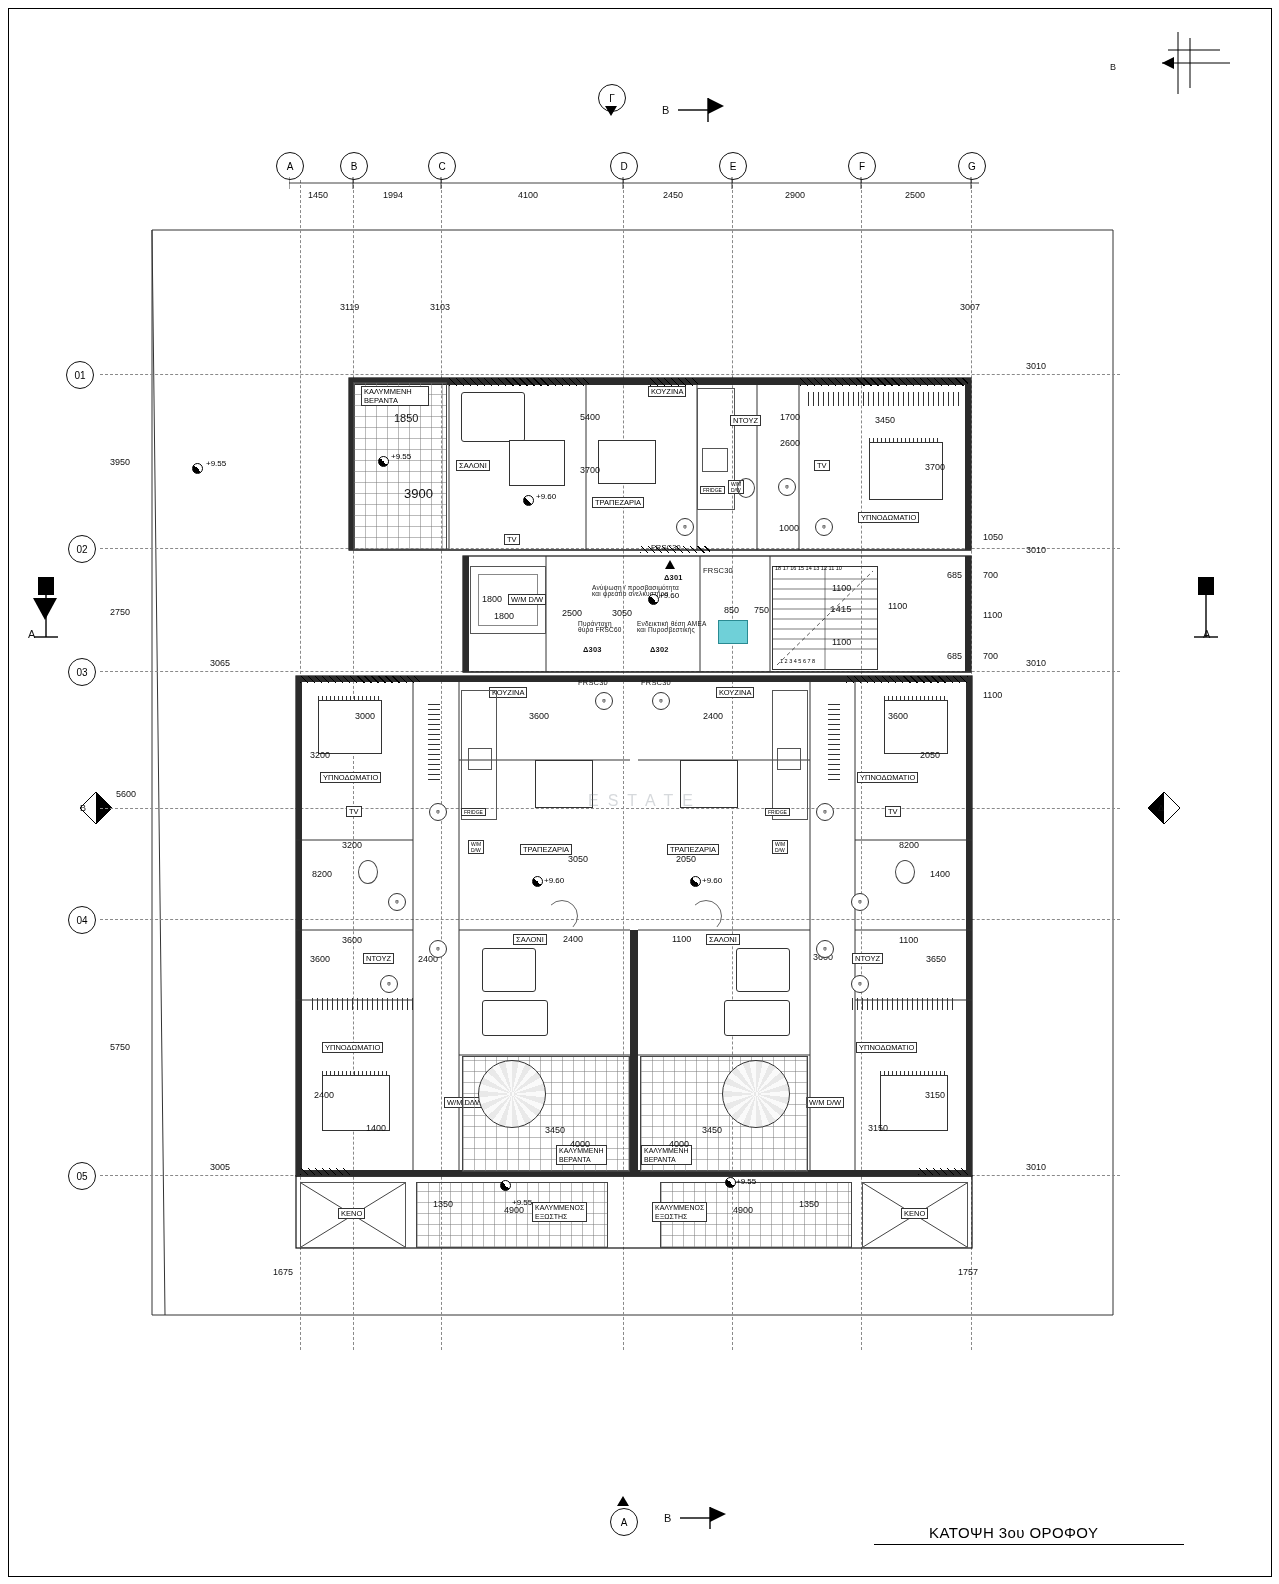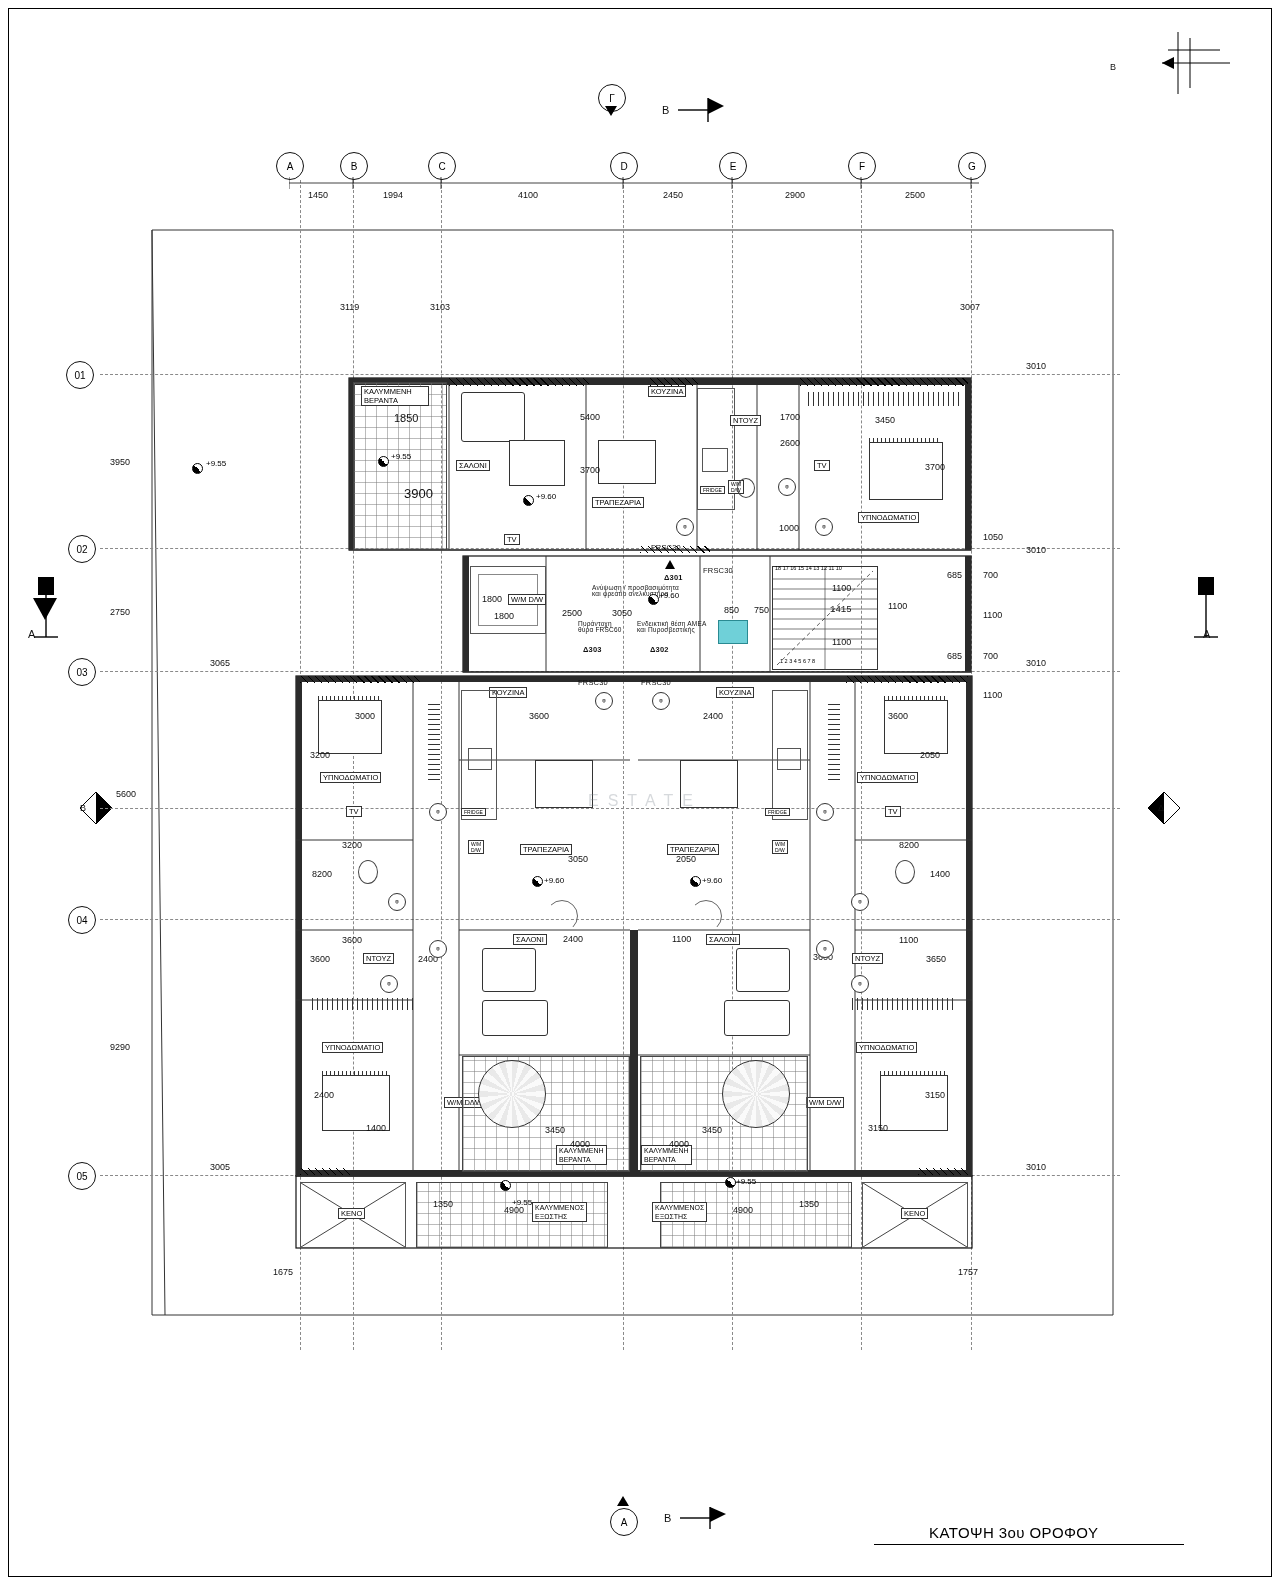--- a/index.html
+++ b/index.html
@@ -198,21 +198,21 @@
       <line x1="443" y1="1" x2="443" y2="13"></line>
         <line x1="572" y1="1" x2="572" y2="13"></line>
       <line x1="682" y1="1" x2="682" y2="13"></line>
     </g>
   </svg>
 
   <div class="dim" style="left:110px;top:457px;">3950</div>
   <div class="dim" style="left:110px;top:607px;">2750</div>
   <div class="dim" style="left:210px;top:658px;">3065</div>
   <div class="dim" style="left:116px;top:789px;">5600</div>
-  <div class="dim" style="left:110px;top:1042px;">9290</div>
+  <div class="dim" style="left:110px;top:1042px;">5750</div>
   <div class="dim" style="left:210px;top:1162px;">3005</div>
 
   <div class="dim" style="left:340px;top:302px;">3119</div>
   <div class="dim" style="left:430px;top:302px;">3103</div>
   <div class="dim" style="left:960px;top:302px;">3007</div>
 
   <div class="dim" style="left:1026px;top:361px;">3010</div>
   <div class="dim" style="left:1026px;top:545px;">3010</div>
   <div class="dim" style="left:1026px;top:658px;">3010</div>
   <div class="dim" style="left:1026px;top:1162px;">3010</div>

